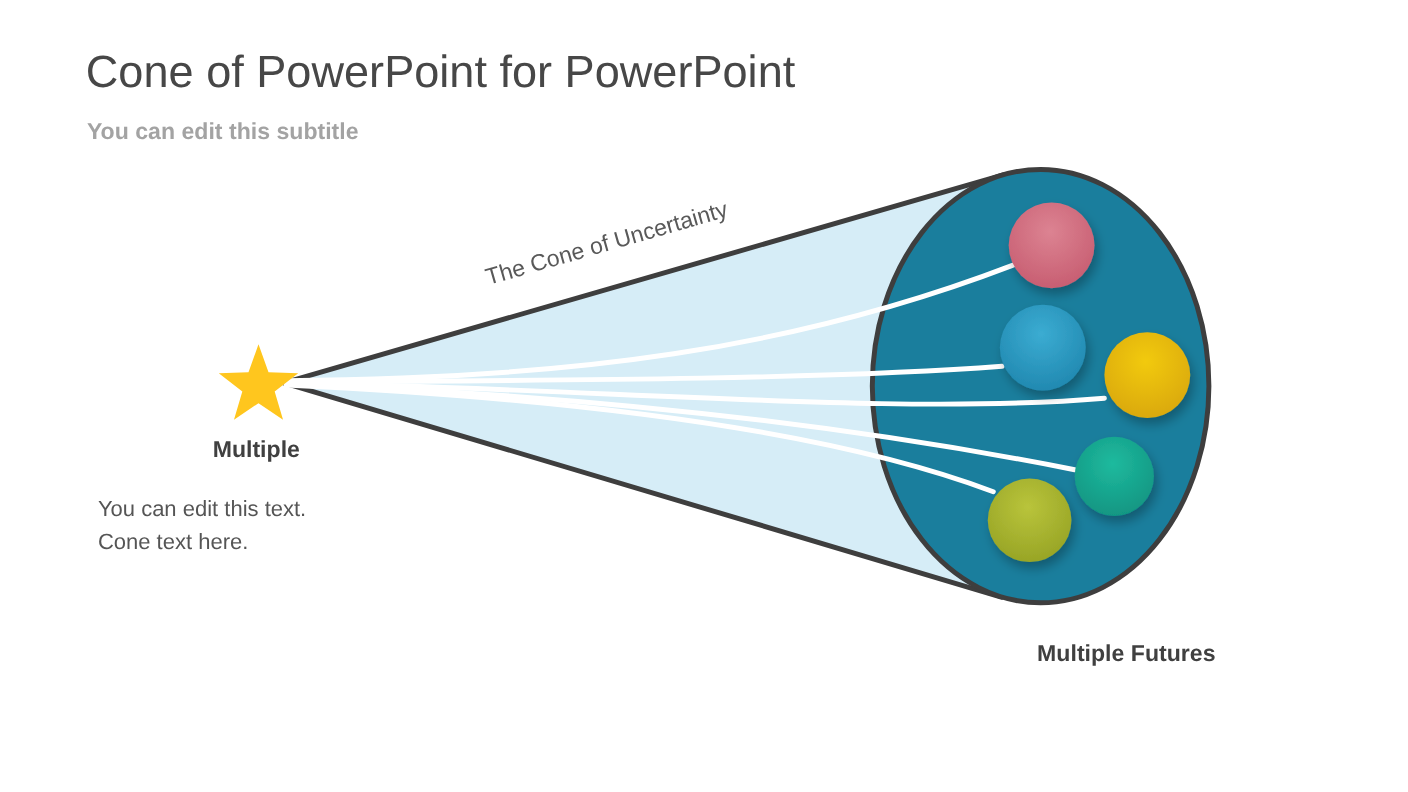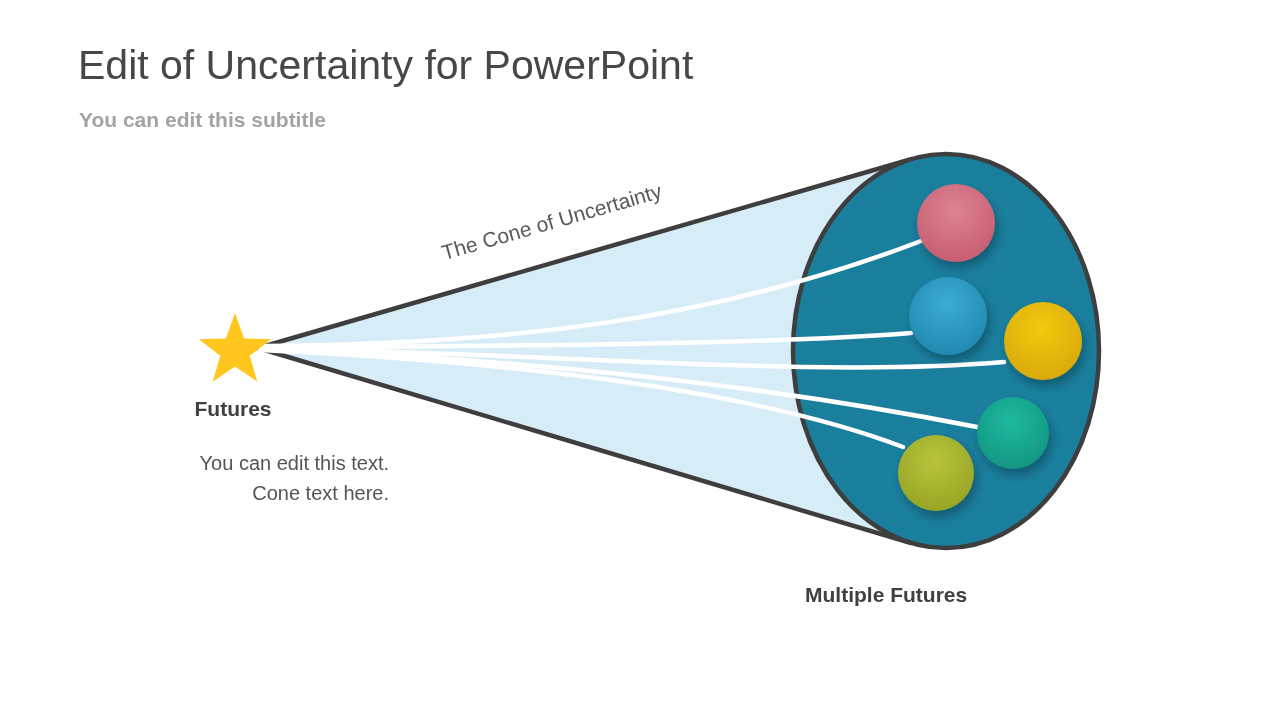--- a/index.html
+++ b/index.html
@@ -67,40 +67,40 @@
     white-space: nowrap;
   }
   .present-note {
     position: absolute;
     left: 89px;
     top: 448px;
     width: 300px;
     font-size: 20px;
     line-height: 30px;
     color: #555555;
-    text-align: right;
+    text-align: left;
   }
   .futures-label {
     position: absolute;
     left: 805px;
     top: 583px;
     width: 300px;
     font-size: 21px;
     font-weight: 700;
     color: #404040;
-    text-align: left;
+    text-align: right;
     white-space: nowrap;
   }
 </style>
 </head>
 <body>
 
 <div class="slide">
 
-  <h1 class="slide-title">Edit of Uncertainty for PowerPoint</h1>
+  <h1 class="slide-title">Cone of PowerPoint for PowerPoint</h1>
   <p class="slide-subtitle">You can edit this subtitle</p>
 
   <svg class="diagram-svg" width="1280" height="720" viewBox="0 0 1280 720">
     <defs>
       <filter id="softShadow" x="-40%" y="-40%" width="180%" height="180%">
         <feDropShadow dx="3" dy="6" stdDeviation="5" flood-color="#000000" flood-opacity="0.28"></feDropShadow>
       </filter>
       <radialGradient id="gRose" cx="48%" cy="34%" r="72%">
         <stop offset="0%" stop-color="#DC8392"></stop>
         <stop offset="100%" stop-color="#C65B6F"></stop>
@@ -141,21 +141,21 @@
     <circle cx="948" cy="316" r="39" fill="url(#gBlue)" filter="url(#softShadow)"></circle>
     <circle cx="1043" cy="341" r="39" fill="url(#gYellow)" filter="url(#softShadow)"></circle>
     <circle cx="1013" cy="433" r="36" fill="url(#gGreen)" filter="url(#softShadow)"></circle>
     <circle cx="936" cy="473" r="38" fill="url(#gOlive)" filter="url(#softShadow)"></circle>
 
     <polygon points="235,313 244.1,338.5 271.1,339.3 249.7,355.8 257.3,381.7 235,366.5 212.7,381.7 220.3,355.8 198.9,339.3 225.9,338.5" fill="#FFC61E"></polygon>
   </svg>
 
   <div class="cone-label">The Cone of Uncertainty</div>
 
-  <div class="present-label">Futures</div>
+  <div class="present-label">Multiple</div>
 
   <div class="present-note">
     <span>You can edit this text.</span><br>
     <span>Cone text here.</span>
   </div>
 
   <div class="futures-label">Multiple Futures</div>
 
 </div>
 

